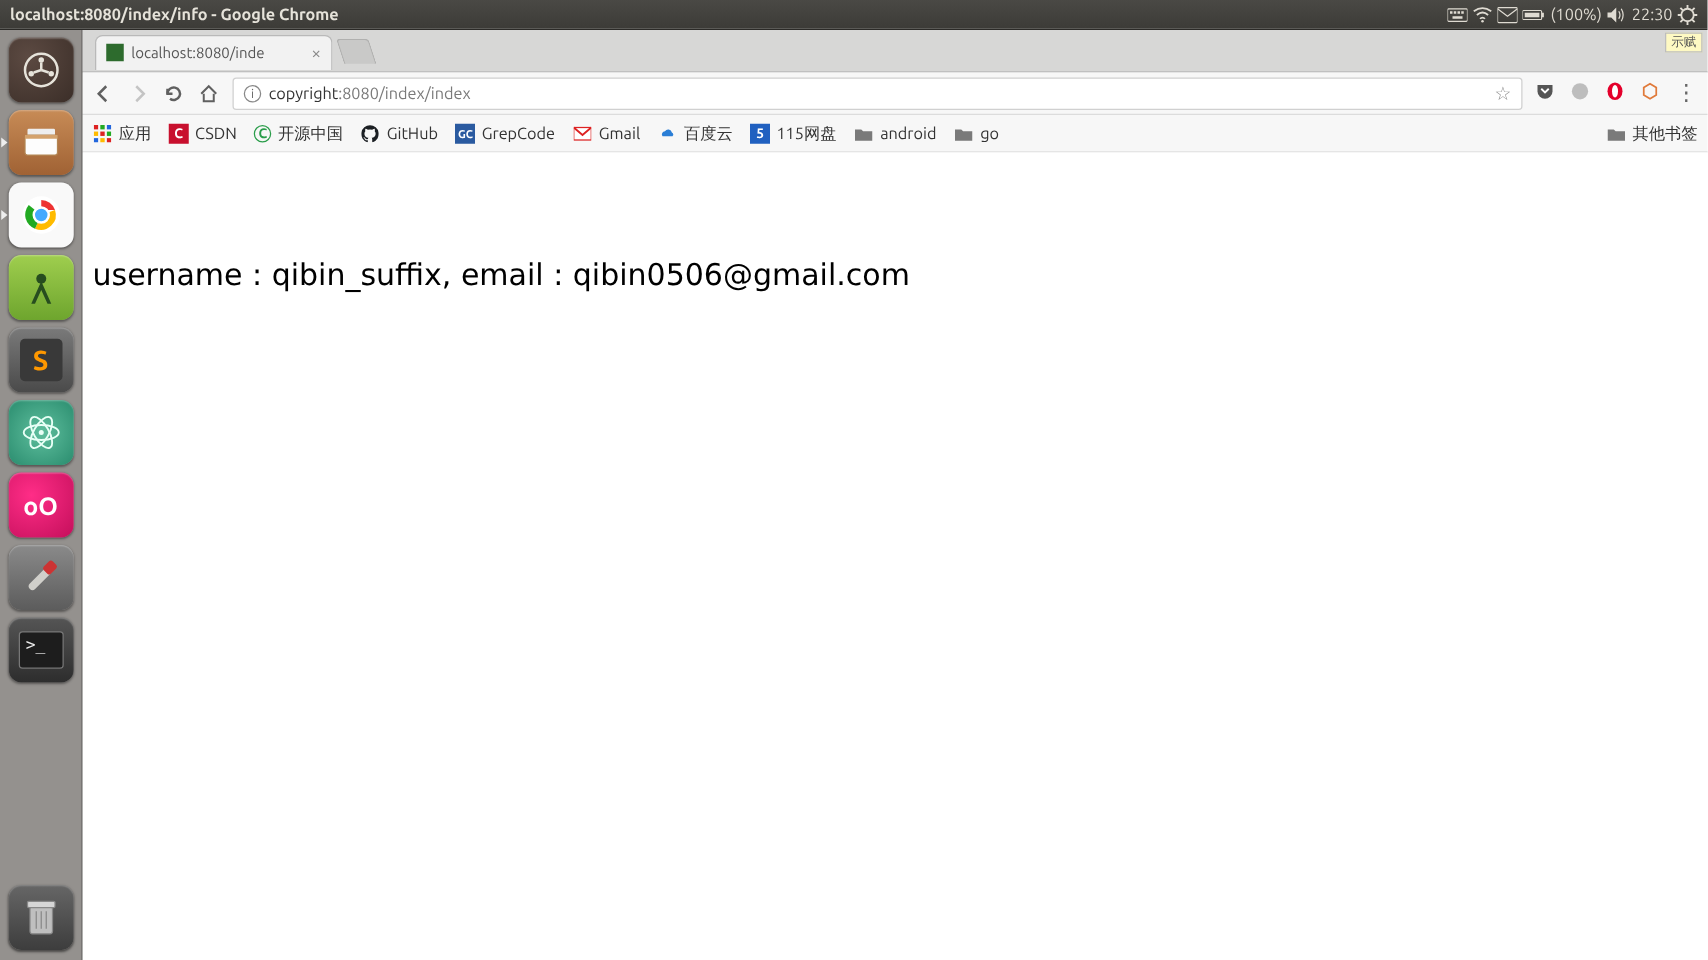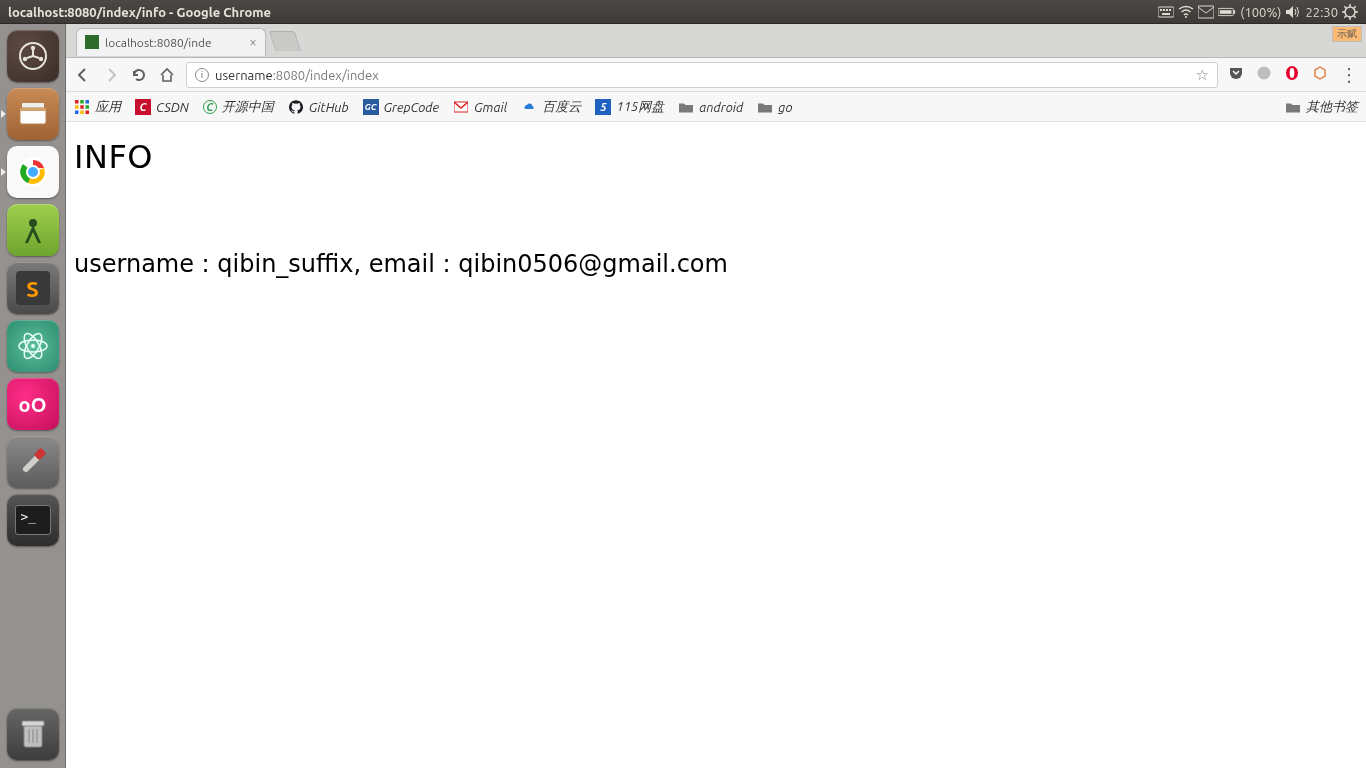--- a/index.html
+++ b/index.html
@@ -15,21 +15,21 @@
     border-bottom: 1px solid #2b2a27;
   }
   .menubar .title { font-weight: bold; color: #e6e3da; }
   .menubar .spacer { flex: 1; }
   .menubar .tray { display: flex; align-items: center; gap: 4px; }
   .menubar .tray span { display: inline-flex; align-items: center; }
   .menubar svg { fill: #dfdbd2; }
   .small-cn-box {
     position: absolute; right: 4px; top: 26px;
     width: 30px; height: 16px; font-size: 10px;
-    background: #fdba74; border: 1px solid #bdbdbd;
+    background: #fef9c3; border: 1px solid #bdbdbd;
     display:flex; align-items:center; justify-content:center;
     color:#555; z-index: 95;
   }
 
   
   .launcher {
     position: absolute; top: 24px; left: 0; bottom: 0; width: 66px;
     background: rgba(60, 55, 50, 0.55);
     display: flex; flex-direction: column; align-items: center;
     padding-top: 6px; gap: 6px; z-index: 90;
@@ -95,21 +95,21 @@
   }
   .omnibox .info { width:14px;height:14px;border:1px solid #888;border-radius:50%;
     display:flex;align-items:center;justify-content:center;font-size:10px;color:#666; }
   .omnibox .host { color:#333; }
   .omnibox .port-path { color:#7a7a7a; }
   .omnibox .star { margin-left:auto; color:#8a8a8a; font-size:15px; }
   .ext-icons { display:flex; align-items:center; gap:12px; color:#777; }
 
   .bookmarks {
     height: 30px; background:#f7f7f7; border-bottom:1px solid #e0e0e0;
-    display:flex; align-items:center; padding:0 8px; gap:14px; font-size:13px; color:#333;font-style:italic;
+    display:flex; align-items:center; padding:0 8px; gap:14px; font-size:13px; color:#333;
   }
   .bm { display:flex; align-items:center; gap:5px; cursor:default; }
   .bm .ic { width:16px; height:16px; display:flex;align-items:center;justify-content:center; font-size:11px; }
   .bm .ic.folder { color:#7a7a7a; }
   .bookmarks .right { margin-left:auto; }
 
   .page {
     flex:1; background:#fff; color:#000; padding: 10px 8px 0 8px;
     font-family: "DejaVu Sans", sans-serif;
   }
@@ -288,21 +288,21 @@
           <path d="M3 4 L3 8 L7 8" fill="none" stroke="#606060" stroke-width="2"></path>
         </svg>
     </span>
     <span class="navbtn">
       <svg class="svg16" viewBox="0 0 16 16">
           <path d="M2 8 L8 2 L14 8 M4 8 V14 H12 V8" fill="none" stroke="#606060" stroke-width="1.6"></path>
         </svg>
     </span>
     <div class="omnibox">
       <span class="info">i</span>
-      <span><span class="host">username</span><span class="port-path">:8080/index/index</span></span>
+      <span><span class="host">copyright</span><span class="port-path">:8080/index/index</span></span>
       <span class="star">☆</span>
     </div>
     <div class="ext-icons">
       <span>
         <svg class="svg16" viewBox="0 0 16 16">
             <path d="M2 3 H14 V8 A6 6 0 0 1 2 8 Z" fill="#555"></path>
             <path d="M5 6 L8 9 L11 6" fill="none" stroke="#fff" stroke-width="1.5"></path>
           </svg>
       </span>
       <span>
@@ -405,17 +405,16 @@
       <span class="ic folder">
         <svg class="svg14" viewBox="0 0 14 11">
             <path d="M0 2 H5 L6.5 3.5 H14 V11 H0 Z" fill="#7a7a7a"></path>
           </svg>
       </span>
       <span>其他书签</span>
     </div>
   </div>
 
   <div class="page">
-    <h1>INFO</h1>
     <h2>username : qibin_suffix, email : qibin0506@gmail.com</h2>
   </div>
 
 </div>
 
 </body></html>

